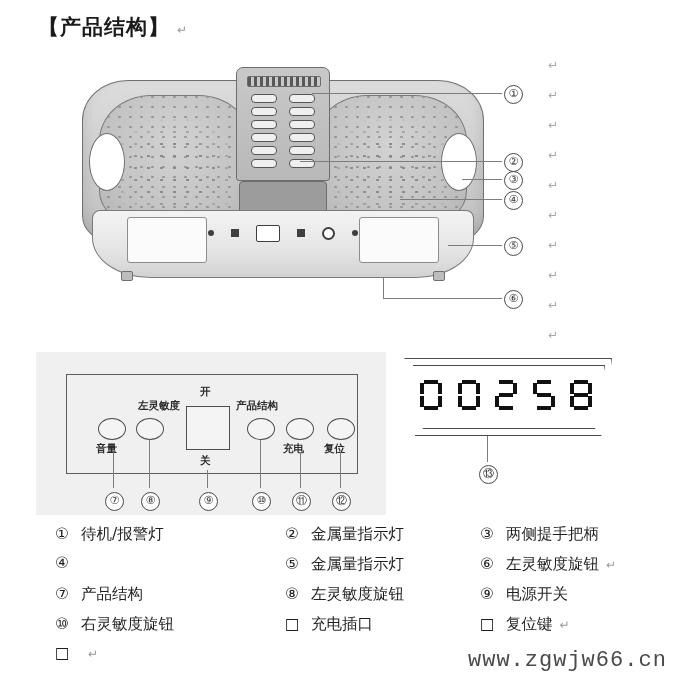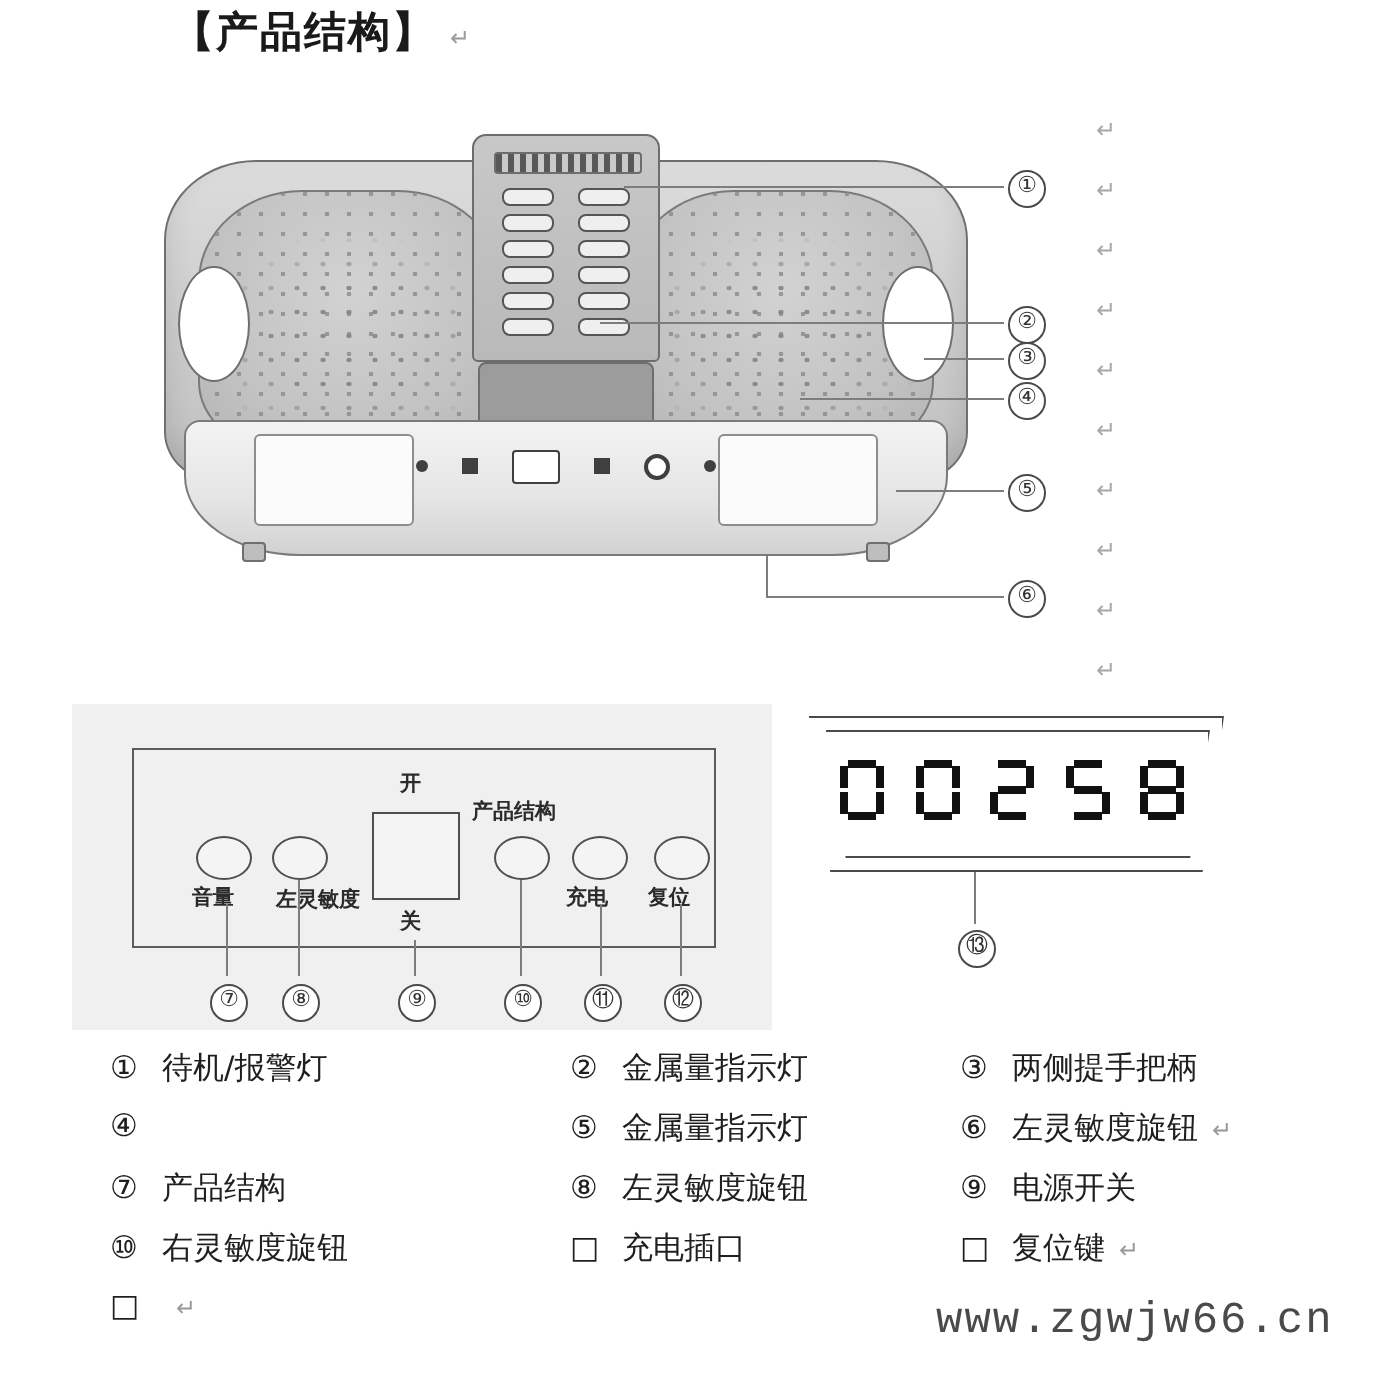--- a/index.html
+++ b/index.html
@@ -5,22 +5,22 @@
   html,body{margin:0;padding:0;}
   body{
     width:700px;height:700px;background:#ffffff;position:relative;
     font-family:"Liberation Sans","DejaVu Sans",sans-serif;
     color:#231f20;overflow:hidden;
   }
   .abs{position:absolute;}
 
   
   #page-title{
-    left:38px;top:2px;font-size:21px;font-weight:bold;letter-spacing:1px;
-    font-family:"DejaVu Sans","Liberation Sans",sans-serif;color:#1a1a1a;margin-left:48px;
+    left:38px;top:13px;font-size:21px;font-weight:bold;letter-spacing:1px;
+    font-family:"DejaVu Sans","Liberation Sans",sans-serif;color:#1a1a1a;
   }
   .pilcrow{color:#9a9a9a;font-size:12px;font-weight:normal;margin-left:7px;
            font-family:"Liberation Sans",sans-serif;}
 
   
   .para-col{left:548px;top:50px;width:30px;}
   .para-col div{color:#a8a8a8;font-size:12px;height:30px;line-height:30px;}
 
   
   #product-figure{left:60px;top:58px;width:460px;height:250px;}
@@ -251,21 +251,21 @@
 <div class="abs lead lead-h" style="left:383px;top:298px;width:119px;"></div>
 <div class="abs cnum" style="left:504px;top:290px;">⑥</div>
 
 <div class="abs" id="panel-figure">
   <div class="panel-box"></div>
 
   <div class="knob" style="left:62px;top:66px;"></div>
   <div class="plabel" style="left:60px;top:90px;">音量</div>
 
   <div class="knob" style="left:100px;top:66px;"></div>
-  <div class="plabel" style="left:102px;top:47px;margin-top:44px;">左灵敏度</div>
+  <div class="plabel" style="left:102px;top:47px;">左灵敏度</div>
 
   <div class="sw-box" style="left:150px;top:54px;"></div>
   <div class="plabel" style="left:164px;top:33px;">开</div>
   <div class="plabel" style="left:164px;top:102px;">关</div>
 
   <div class="knob" style="left:211px;top:66px;"></div>
   <div class="plabel" style="left:200px;top:47px;">产品结构</div>
 
   <div class="knob" style="left:250px;top:66px;"></div>
   <div class="plabel" style="left:247px;top:90px;">充电</div>

